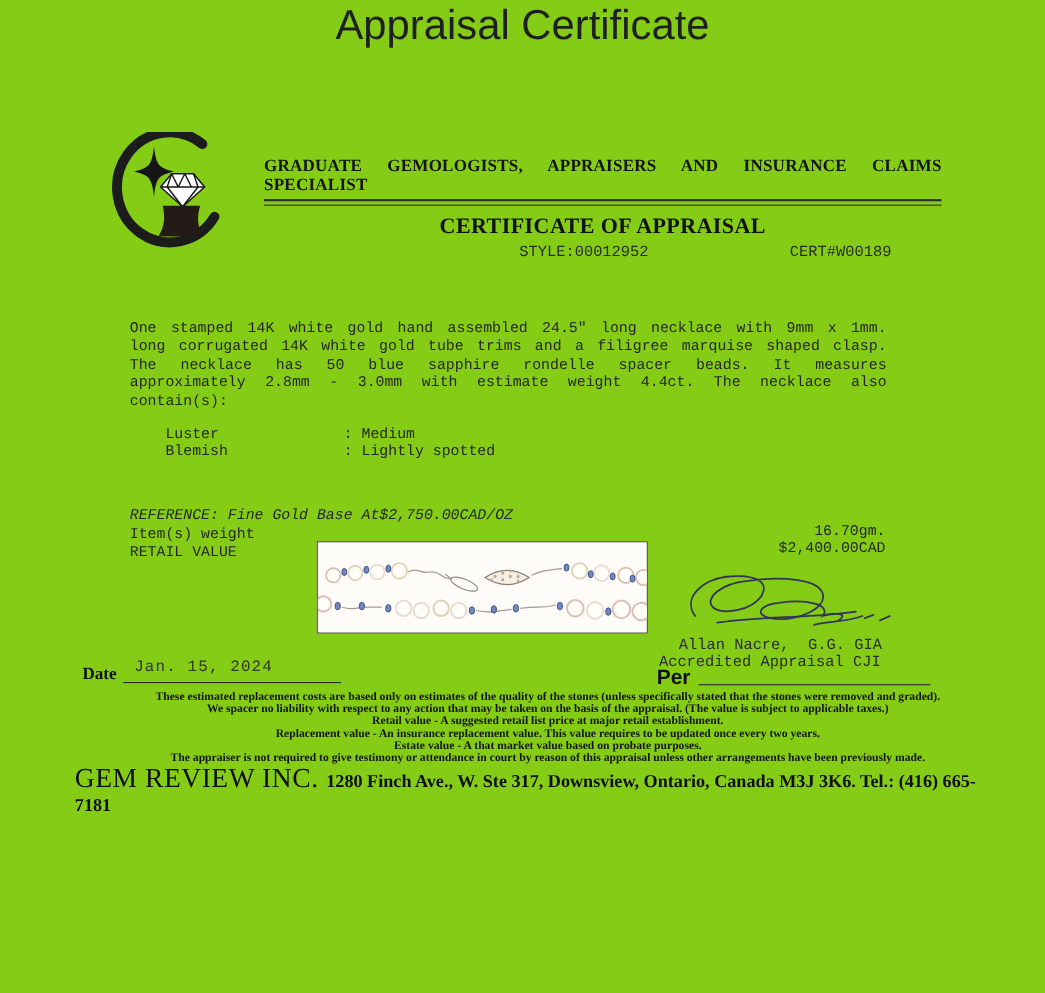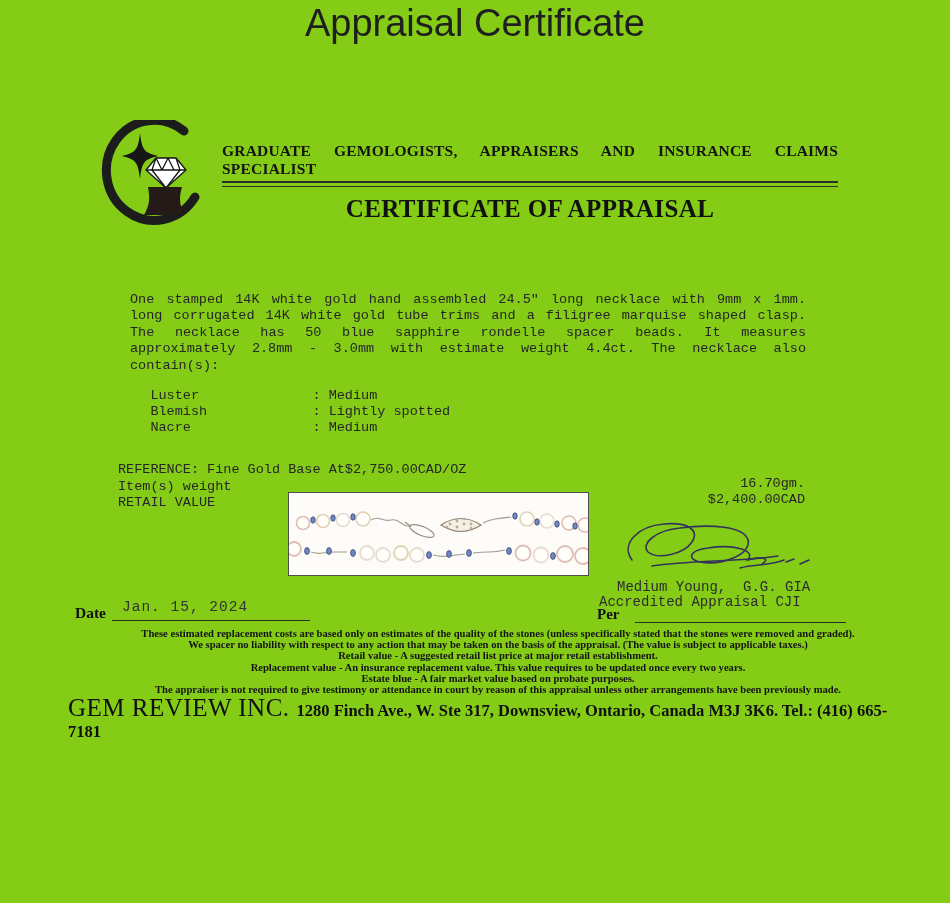--- a/index.html
+++ b/index.html
@@ -7,59 +7,59 @@
     position:relative; width:950px; height:903px; background:#84cc16;
     font-family:"Liberation Mono", monospace; color:#262626; overflow:hidden;
   }
   .page-title {
     position:absolute; top:2px; left:0; width:100%; margin:0;
     text-align:center; font-family:"Liberation Sans", sans-serif;
     font-size:38px; font-weight:400; color:#1f1f1f;
   }
   .logo-svg { position:absolute; left:86px; top:120px; width:126px; height:118px; }
 
-  .org-header { position:absolute; left:222px; top:142px; width:616px; }
+  .org-header { position:absolute; left:240px; top:142px; width:616px; }
   .org-line {
     font-family:"Liberation Serif", serif; font-weight:700; font-size:15.5px;
     color:#141414; text-align:justify; text-align-last:justify; letter-spacing:0.2px;
   }
   .double-rule { margin-top:3px; height:3px; border-top:2px solid #2e2e2e; border-bottom:1px solid #2e2e2e; }
   .cert-title {
     margin-top:8px; text-align:center; font-family:"Liberation Serif", serif;
-    font-weight:700; font-size:25px; letter-spacing:0.4px; color:#111;
+    font-weight:700; font-size:20px; letter-spacing:0.4px; color:#111;
   }
   .id-row { position:relative; height:18px; margin-top:4px; font-size:14px; color:#2a2a2a; }
   .style-number { position:absolute; left:232px; white-space:pre; }
   .cert-number  { position:absolute; left:478px; white-space:pre; }
 
   .description { position:absolute; left:118px; top:292px; width:688px; font-size:13.5px; line-height:16.4px; }
-  .desc-line { text-align:justify; text-align-last:justify;margin-left:12px; }
+  .desc-line { text-align:justify; text-align-last:justify; }
   .desc-line:last-child { text-align:left; text-align-last:left; }
 
   .pearls { position:absolute; left:118px; top:388px; font-size:13.5px; line-height:15.8px; }
   .pearl-line { white-space:pre; }
 
-  .reference    { position:absolute; left:118px; top:462px; font-size:13.5px; }
+  .reference    { position:absolute; left:118px; top:462px; font-size:13.5px;font-style:italic; }
   .weight-label { position:absolute; left:118px; top:479px; font-size:13.5px; }
   .retail-label { position:absolute; left:118px; top:495px; font-size:13.5px; }
   .weight-value { position:absolute; left:620px; top:476px; width:185px; text-align:right; font-size:13.5px; }
   .retail-value { position:absolute; left:620px; top:492px; width:185px; text-align:right; font-size:13.5px; }
 
   .necklace-photo {
     position:absolute; left:288px; top:492px; width:301px; height:84px;
     border:1px solid #4e4e4e; background:#fdfcf8; box-sizing:border-box;
   }
   .necklace-photo svg { width:100%; height:100%; display:block; }
 
   .signature-svg { position:absolute; left:600px; top:514px; width:212px; height:68px; }
   .sig-name  { position:absolute; left:617px; top:579px; font-size:14px; white-space:pre; color:#2c2c2c; }
   .sig-title { position:absolute; left:599px; top:594px; font-size:14px; color:#2c2c2c; }
   .per-label {
     position:absolute; left:597px; top:606px;
-    font-family:Liberation Serif, serif; font-weight:700; font-size:15px; color:#101010;
+    font-family:Liberation Sans, sans-serif; font-weight:700; font-size:19px; color:#101010;
   }
   .per-line  { position:absolute; left:635px; top:608px; width:211px; height:14px; border-bottom:1.5px solid #2b2b2b; }
 
   .date-label {
     position:absolute; left:75px; top:604px;
     font-family:"Liberation Serif", serif; font-weight:700; font-size:15.5px; color:#101010;
   }
   .date-line  { position:absolute; left:112px; top:604px; width:198px; height:16px; border-bottom:1.5px solid #2b2b2b; }
   .date-value { position:absolute; left:122px; top:599px; font-size:14.5px; letter-spacing:1px; color:#333; }
 
@@ -88,34 +88,37 @@
       <path d="M70,38 L90,38 L100,50 L80,68 L60,50 Z"></path>
       <path d="M60,50 L100,50 M70,38 L66,50 M70,38 L76,50 M76,50 L82,38 M82,38 L88,50 M90,38 L94,50 M66,50 L80,68 M94,50 L80,68" fill="none"></path>
     </g>
     <path d="M62,67 L96,67 C93,77 93,85 99,95 L58,95 C64,85 64,77 62,67 Z" fill="#241a18"></path>
   </svg>
 
   <div class="org-header">
     <div class="org-line">GRADUATE GEMOLOGISTS, APPRAISERS AND INSURANCE CLAIMS SPECIALIST</div>
     <div class="double-rule"></div>
     <div class="cert-title">CERTIFICATE OF APPRAISAL</div>
+    <div class="id-row">
+      <span class="style-number">STYLE:00012952</span>
+      <span class="cert-number">CERT#W00189</span>
+    </div>
   </div>
 
   <div class="description">
       <div class="desc-line">One stamped 14K white gold hand assembled 24.5" long necklace with 9mm x 1mm.</div>
       <div class="desc-line">long corrugated 14K white gold tube trims and a filigree marquise shaped clasp.</div>
       <div class="desc-line">The necklace has 50 blue sapphire rondelle spacer beads.  It measures</div>
       <div class="desc-line">approximately 2.8mm - 3.0mm with estimate weight 4.4ct.  The necklace also</div>
       <div class="desc-line">contain(s):</div>
     </div>
 
   <div class="pearls">
       <div class="pearl-line">    Luster              : Medium</div>
       <div class="pearl-line">    Blemish             : Lightly spotted</div>
-      <div class="pearl-line">    Nacre               : Medium</div>
     </div>
 
   <div class="reference">REFERENCE: Fine Gold Base At$2,750.00CAD/OZ</div>
   <div class="weight-label">Item(s) weight</div>
   <div class="weight-value">16.70gm.</div>
   <div class="retail-label">RETAIL VALUE</div>
   <div class="retail-value">$2,400.00CAD</div>
 
   <div class="necklace-photo">
     <svg viewBox="0 0 299 82">
@@ -186,35 +189,35 @@
   </div>
 
   <svg class="signature-svg" viewBox="0 0 212 68">
     <g fill="none" stroke="#33335a" stroke-width="1.6" stroke-linecap="round">
       <path d="M32,46 C20,30 38,12 64,10 C88,8 100,16 92,28 C84,40 58,46 48,38 C40,30 56,16 80,14 C110,10 144,12 148,26 C152,40 122,52 100,48 C86,45 90,36 108,34 C134,30 156,36 148,46 C160,42 172,44 162,50"></path>
       <path d="M52,52 C90,46 140,48 178,42"></path>
       <path d="M140,54 C155,50 168,52 184,46"></path>
       <path d="M186,48 l8,-3 M200,50 l9,-4"></path>
     </g>
   </svg>
-  <div class="sig-name">Medium Young,  G.G. GIA</div>
+  <div class="sig-name">Allan Nacre,  G.G. GIA</div>
   <div class="sig-title">Accredited Appraisal CJI</div>
   <div class="per-label">Per</div>
   <div class="per-line"></div>
 
   <div class="date-label">Date</div>
   <div class="date-line"></div>
   <div class="date-value">Jan. 15, 2024</div>
 
   <div class="disclaimer">
       <div class="disclaimer-line">These estimated replacement costs are based only on estimates of the  quality of the stones (unless specifically stated that the stones were removed and graded).</div>
       <div class="disclaimer-line">We spacer no liability with respect to any action that may be taken on the basis of the appraisal. (The value is subject to applicable taxes.)</div>
       <div class="disclaimer-line">Retail value - A suggested retail list price at major retail establishment.</div>
       <div class="disclaimer-line">Replacement value - An insurance replacement value. This value requires to be updated once every two years.</div>
-      <div class="disclaimer-line">Estate blue - A fair market value based on probate purposes.</div>
+      <div class="disclaimer-line">Estate value - A that market value based on probate purposes.</div>
       <div class="disclaimer-line">The appraiser is not required to give testimony or attendance in court by reason of this appraisal unless other arrangements have been previously made.</div>
     </div>
 
   <div class="footer">
     <span class="company">GEM REVIEW INC.</span><span class="address">1280 Finch Ave., W. Ste 317, Downsview, Ontario, Canada M3J 3K6.  Tel.: (416) 665-7181</span>
   </div>
 
 </div>
 
 </body></html>

